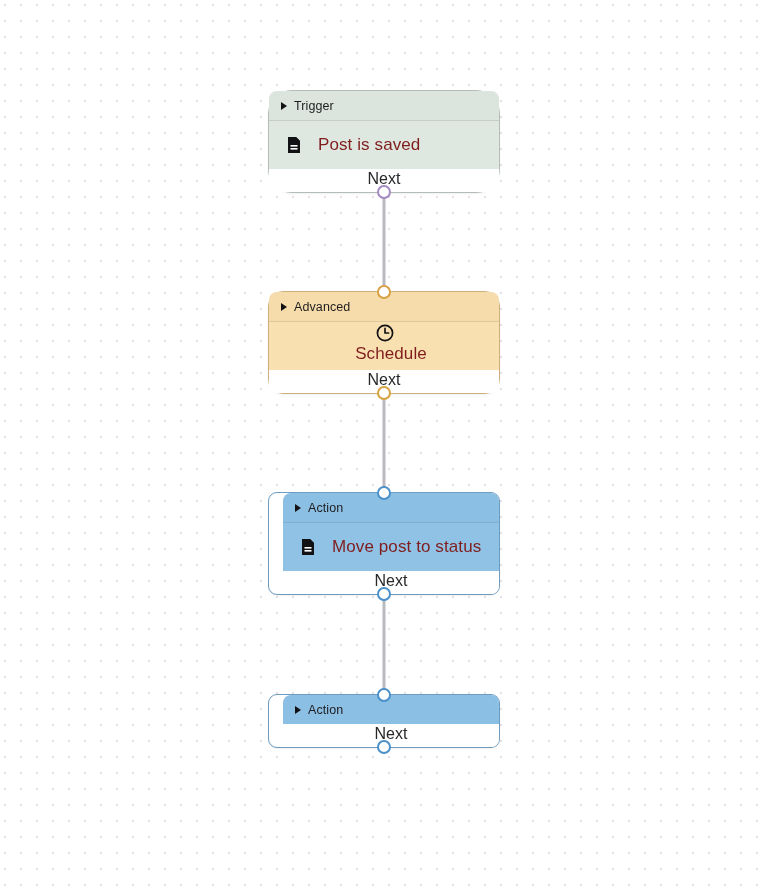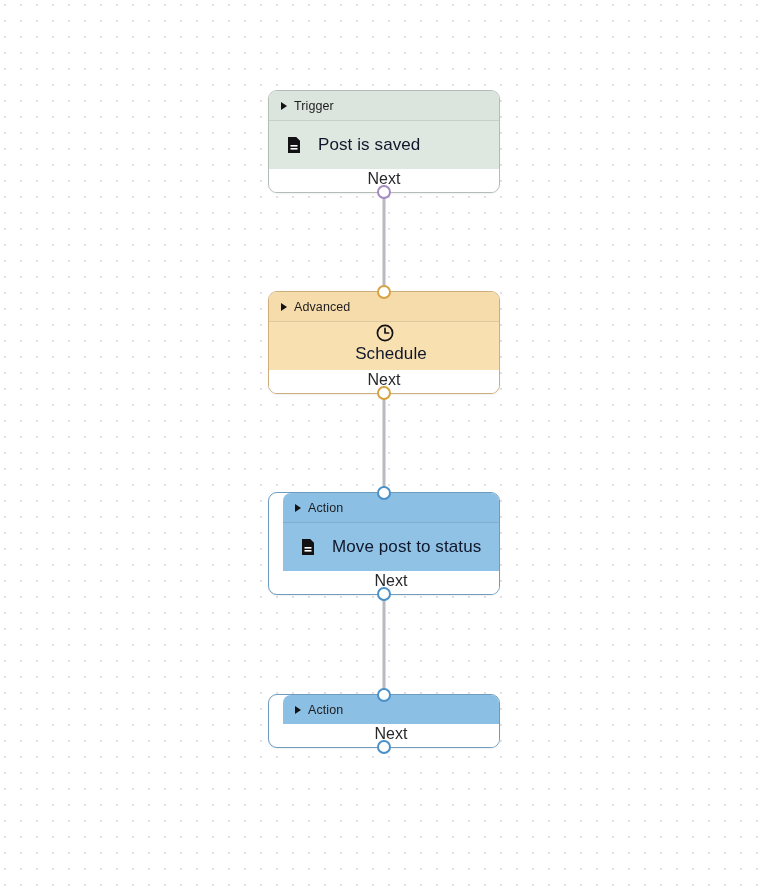--- a/index.html
+++ b/index.html
@@ -96,21 +96,21 @@
     flex: none;
     margin-right: 13px;
     display: flex;
     align-items: center;
     justify-content: center;
   }
   .node-icon svg { display: block; }
 
   .node-title {
     font-size: 17px;
-    color: #0f172a;
+    color: #7f1d1d;
     letter-spacing: .1px;
     white-space: nowrap;
   }
 
   .node-footer {
     height: 23px;
     background: #ffffff;
     display: flex;
     align-items: flex-start;
     justify-content: center;
@@ -130,26 +130,26 @@
     left: 50%;
     transform: translate(-50%, -50%);
     z-index: 5;
   }
   .port.top    { top: 0; }
   .port.bottom { top: 100%; }
 
   
   .n-green  .node-header { background: #dce4de; }
   .n-green  .node-body   { background: #dfe7e1; }
-  .n-green             { border-color: #b4bcb6; }
+  .n-green             { border-color: #b4bcb6; border-radius: 24px; }
   .n-green  .port        { border-color: #a589c1; }
 
   .n-orange .node-header { background: #f6dcab; }
   .n-orange .node-body   { background: #f8e0b1; flex-direction: column; }
-  .n-orange            { border-color: #cdae7c; }
+  .n-orange            { border-color: #cdae7c; border-radius: 15px; }
   .n-orange .port        { border-color: #d6a243; }
 
   .n-blue   .node-header { background: #8cbfe4; }
   .n-blue   .node-body   { background: #90c2e6; }
   .n-blue              { border-color: #6d9cc0; padding-left: 14px; }
   .n-blue   .port        { border-color: #4b90c8; }
 </style>
 </head>
 <body>
 

